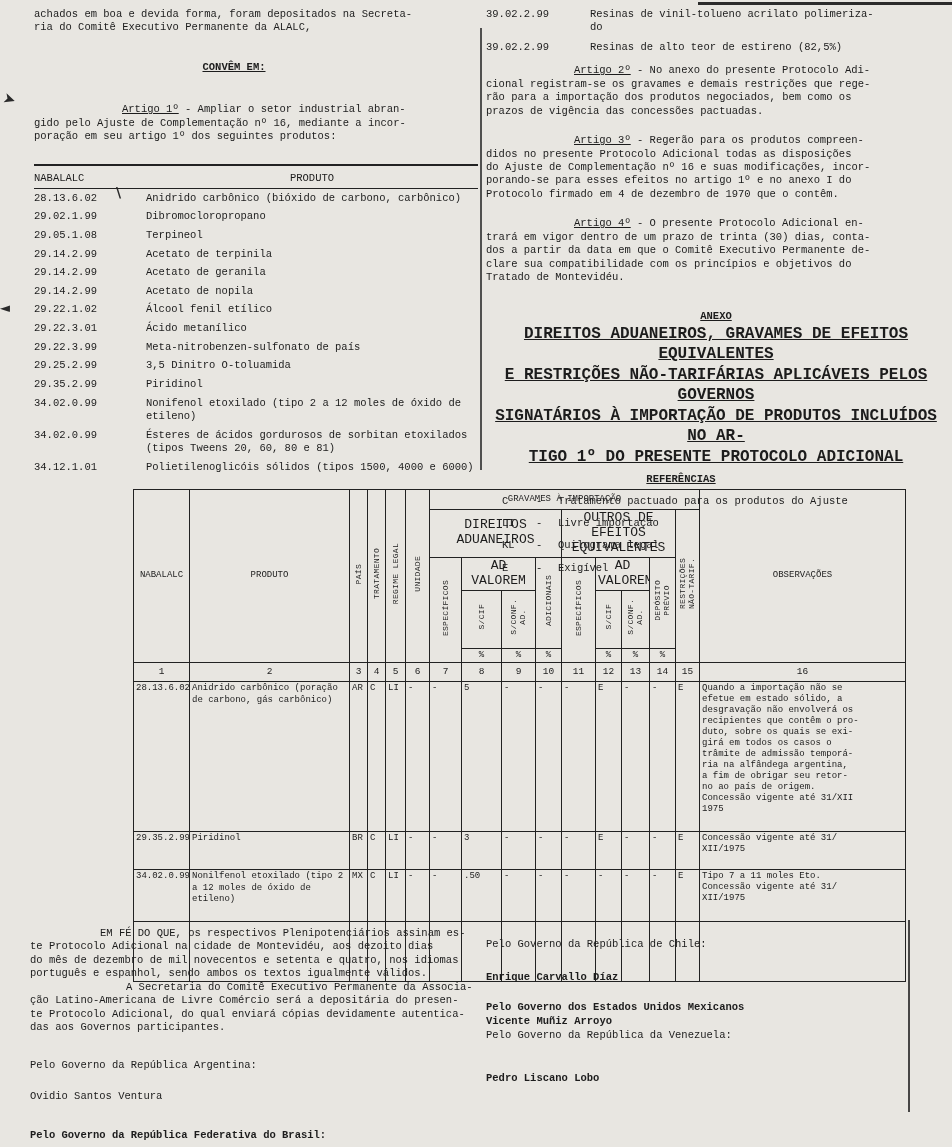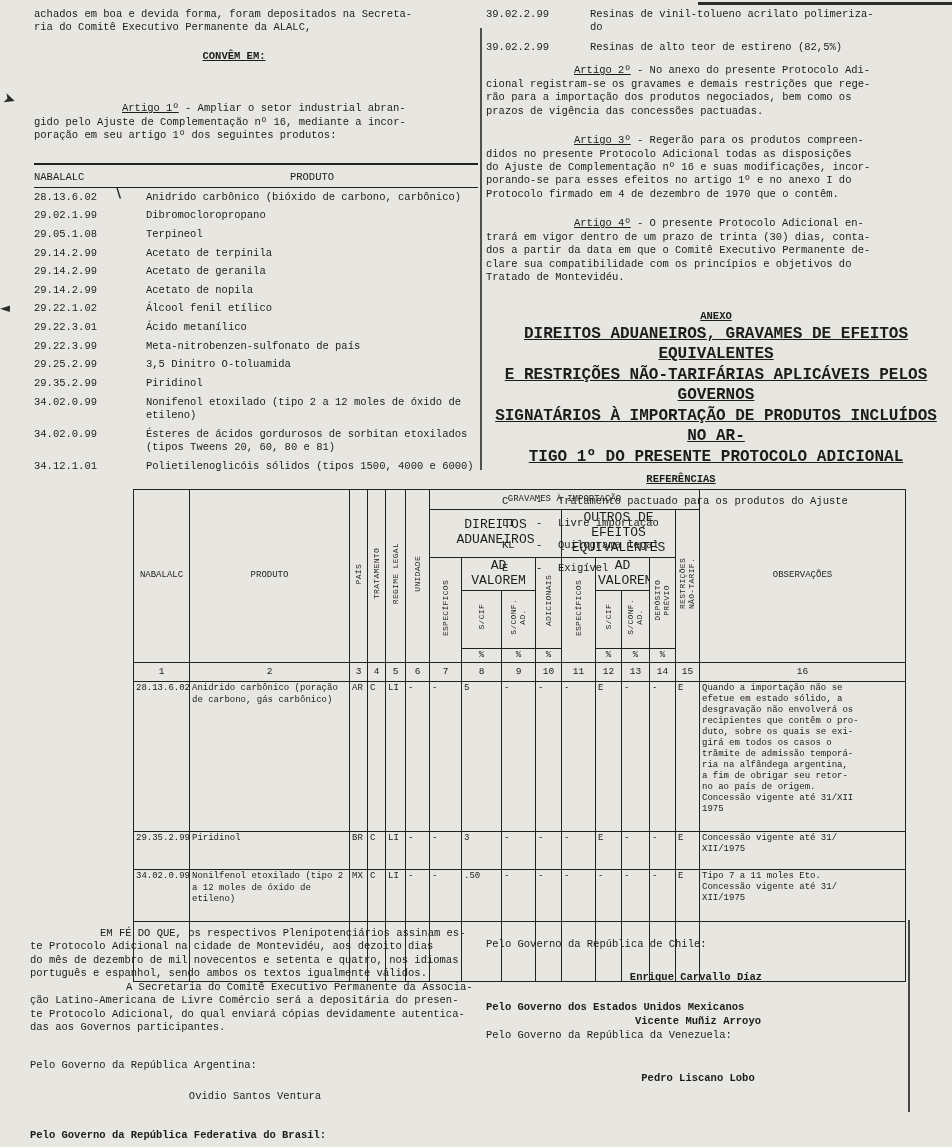--- a/index.html
+++ b/index.html
@@ -6,22 +6,22 @@
   body{
     width:952px;height:1147px;position:relative;overflow:hidden;
     background:#e8e6e1;
     font-family:"Liberation Mono","DejaVu Sans Mono",monospace;
     color:#1c1c1c;font-size:10.5px;line-height:1.28;
   }
   .pre{white-space:pre-line;}
   .uline{text-decoration:underline;}
   .col-left{position:absolute;left:34px;top:8px;width:444px;}
   .col-right{position:absolute;left:486px;top:8px;width:460px;}
-  .convem{margin-top:15px;text-align:center;width:400px;font-weight:bold;}
-  .para{margin-top:39px;}
+  .convem{margin-top:26px;text-align:center;width:400px;font-weight:bold;}
+  .para{margin-top:29px;}
   .indent{text-indent:88px;}
   
   .ptable{margin-top:20px;border-top:2px solid #222;}
   .prow{display:grid;grid-template-columns:112px 1fr;padding:2.6px 0;}
   .phead{border-bottom:1.6px solid #222;margin-top:2px;padding:4px 0 3px 0;}
   .phead .pname{text-align:center;}
   
   .xrow{display:grid;grid-template-columns:104px 1fr;margin-bottom:6px;}
   .anexo-h{margin-top:26px;text-align:center;font-weight:bold;}
   .anexo-title{text-align:center;font-weight:bold;text-decoration:underline;font-size:16px;}
@@ -35,21 +35,21 @@
   table.mt .vert span{writing-mode:vertical-rl;transform:rotate(180deg);display:inline-block;white-space:pre-line;font-size:8px;line-height:1.15;letter-spacing:0.3px;}
   table.mt .hsm{font-size:13px;white-space:pre-line;line-height:1.15;}
   .cell-code{vertical-align:top !important;text-align:left !important;font-size:9px;}
   .cell-prod{vertical-align:top !important;text-align:left !important;font-size:9px;}
   .cell-obs{vertical-align:top !important;text-align:left !important;white-space:pre-line;font-size:9px;line-height:1.22;}
   tr.rnum td{height:16px;font-size:9.5px;}
   tr.r1{height:150px;} tr.r2{height:38px;} tr.r3{height:52px;} tr.r4{height:60px;}
   
   .bottom-left{position:absolute;left:30px;top:915px;width:452px;}
   .bottom-right{position:absolute;left:486px;top:938px;width:460px;}
-  .sig-name{font-weight:bold;text-align:center;}
+  .sig-name{font-weight:bold;text-align:left;}
   
   .artifact{position:absolute;color:#2a2a2a;font-family:"DejaVu Sans",sans-serif;}
   .hline-top{position:absolute;left:698px;top:2px;width:254px;height:3px;background:#2b2b2b;}
   .vline-mid{position:absolute;left:480px;top:28px;width:2px;height:442px;background:rgba(30,30,30,.75);}
   .vline-br{position:absolute;left:908px;top:920px;width:2px;height:192px;background:rgba(30,30,30,.8);}
   .art-arrow1{left:3px;top:90px;font-size:15px;transform:rotate(18deg);}
   .art-arrow2{left:0px;top:300px;font-size:13px;}
   .art-slash{left:116px;top:184px;font-size:14px;font-weight:bold;}
 </style>
 </head>

